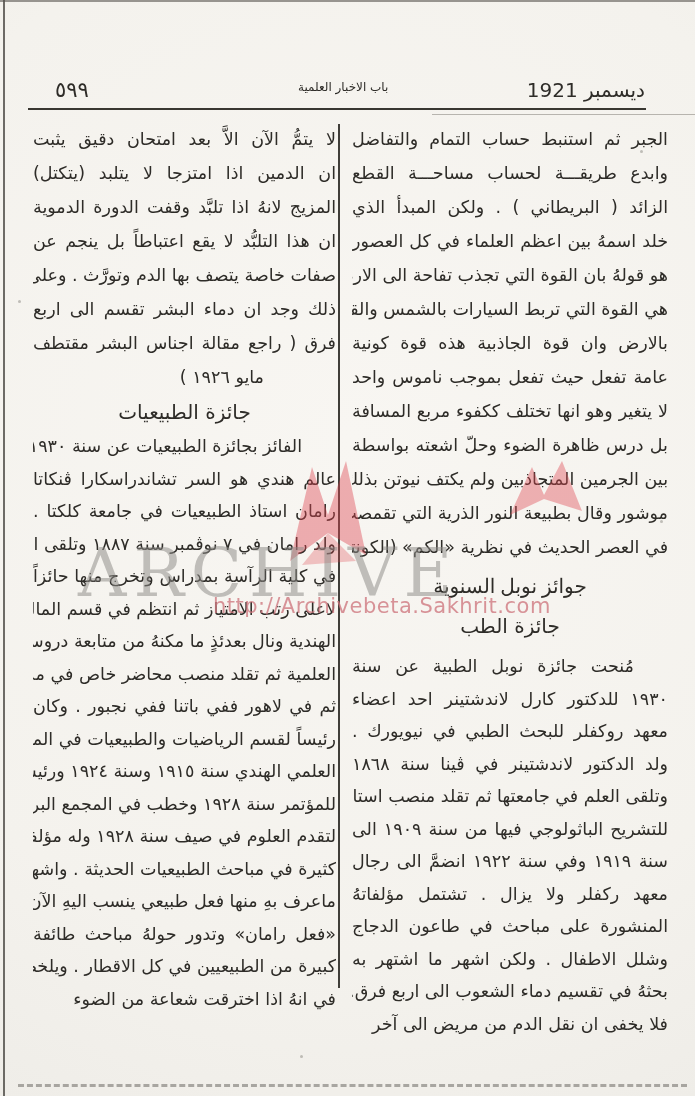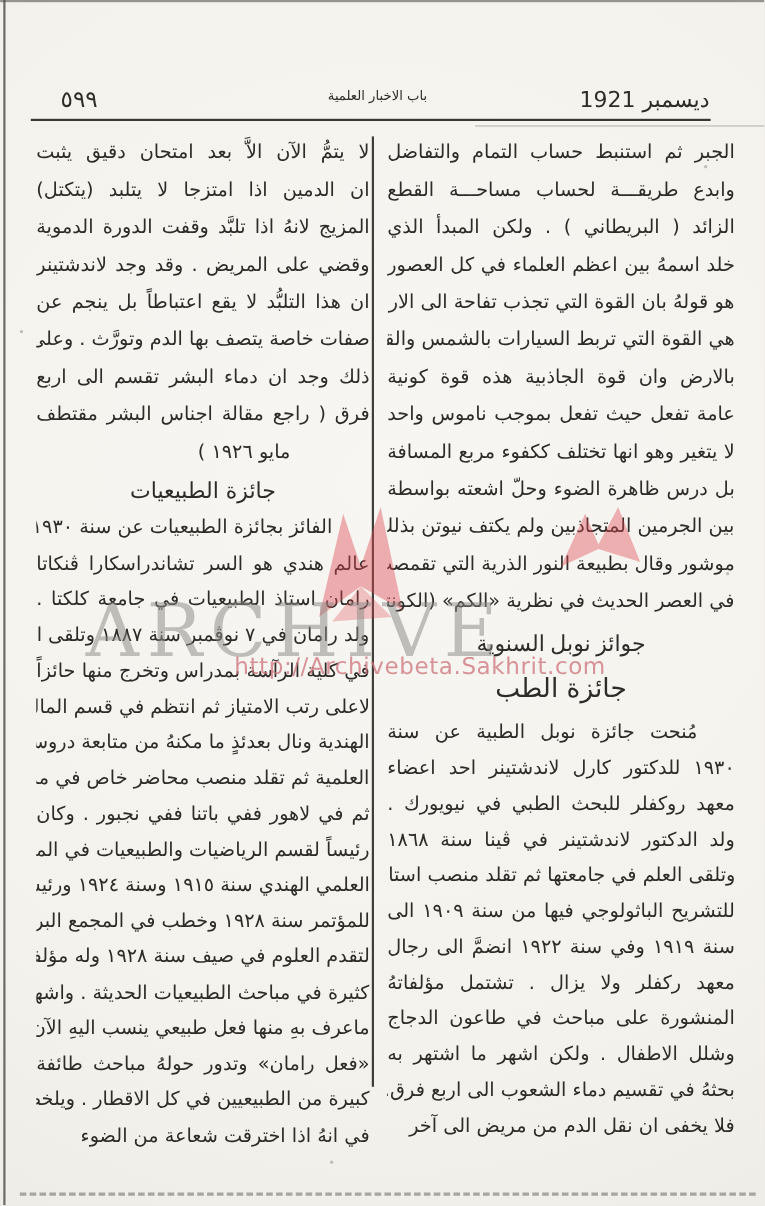--- a/index.html
+++ b/index.html
@@ -36,21 +36,21 @@
   }
   .para .line:last-child{text-align-last:right;}
   .p-r2 .line,.p-l2 .line{height:32.5px;line-height:32.5px;}
   .indent .line:first-child{padding-right:34px;}
   .p-l1 .line:last-child{padding-right:72px;text-align-last:right;}
   .heading{
     text-align:center;text-align-last:center;direction:rtl;
     height:32px;line-height:32px;
   }
   .h-main{font-size:20px;margin-top:6px;font-family:Liberation Serif, serif;}
-  .h-sub{font-size:24px;margin-top:8px;margin-bottom:8px;}
+  .h-sub{font-size:20px;margin-top:8px;margin-bottom:8px;}
   .h-phys{font-size:20px;margin-top:2px;margin-bottom:2px;}
 
   
   .wm-text{
     position:absolute;left:78px;top:534px;width:440px;
     font-family:"DejaVu Serif",serif;font-size:67px;line-height:78px;
     letter-spacing:7px;color:rgba(140,138,134,.52);
     pointer-events:none;z-index:5;white-space:nowrap;
   }
   .wm-url{
@@ -115,21 +115,20 @@
         <div class="line">بحثهُ في تقسيم دماء الشعوب الى اربع فرق.</div>
         <div class="line">فلا يخفى ان نقل الدم من مريض الى آخر</div>
       </div>
   </div>
 
   <div class="col col-left">
     <div class="para p-l1">
         <div class="line">لا يتمُّ الآن الاَّ بعد امتحان دقيق يثبت</div>
         <div class="line">ان الدمين اذا امتزجا لا يتلبد (يتكتل)</div>
         <div class="line">المزيج لانهُ اذا تلبَّد وقفت الدورة الدموية</div>
-        <div class="line">وقضي على المريض . وقد وجد لاندشتينر</div>
         <div class="line">ان هذا التلبُّد لا يقع اعتباطاً بل ينجم عن</div>
         <div class="line">صفات خاصة يتصف بها الدم وتورَّث . وعلى</div>
         <div class="line">ذلك وجد ان دماء البشر تقسم الى اربع</div>
         <div class="line">فرق ( راجع مقالة اجناس البشر مقتطف</div>
         <div class="line">مايو ١٩٢٦ )</div>
       </div>
     <div class="heading h-phys">جائزة الطبيعيات</div>
     <div class="para p-l2 indent">
         <div class="line">الفائز بجائزة الطبيعيات عن سنة ١٩٣٠</div>
         <div class="line">عالم هندي هو السر تشاندراسكارا ڤنكاتا</div>

